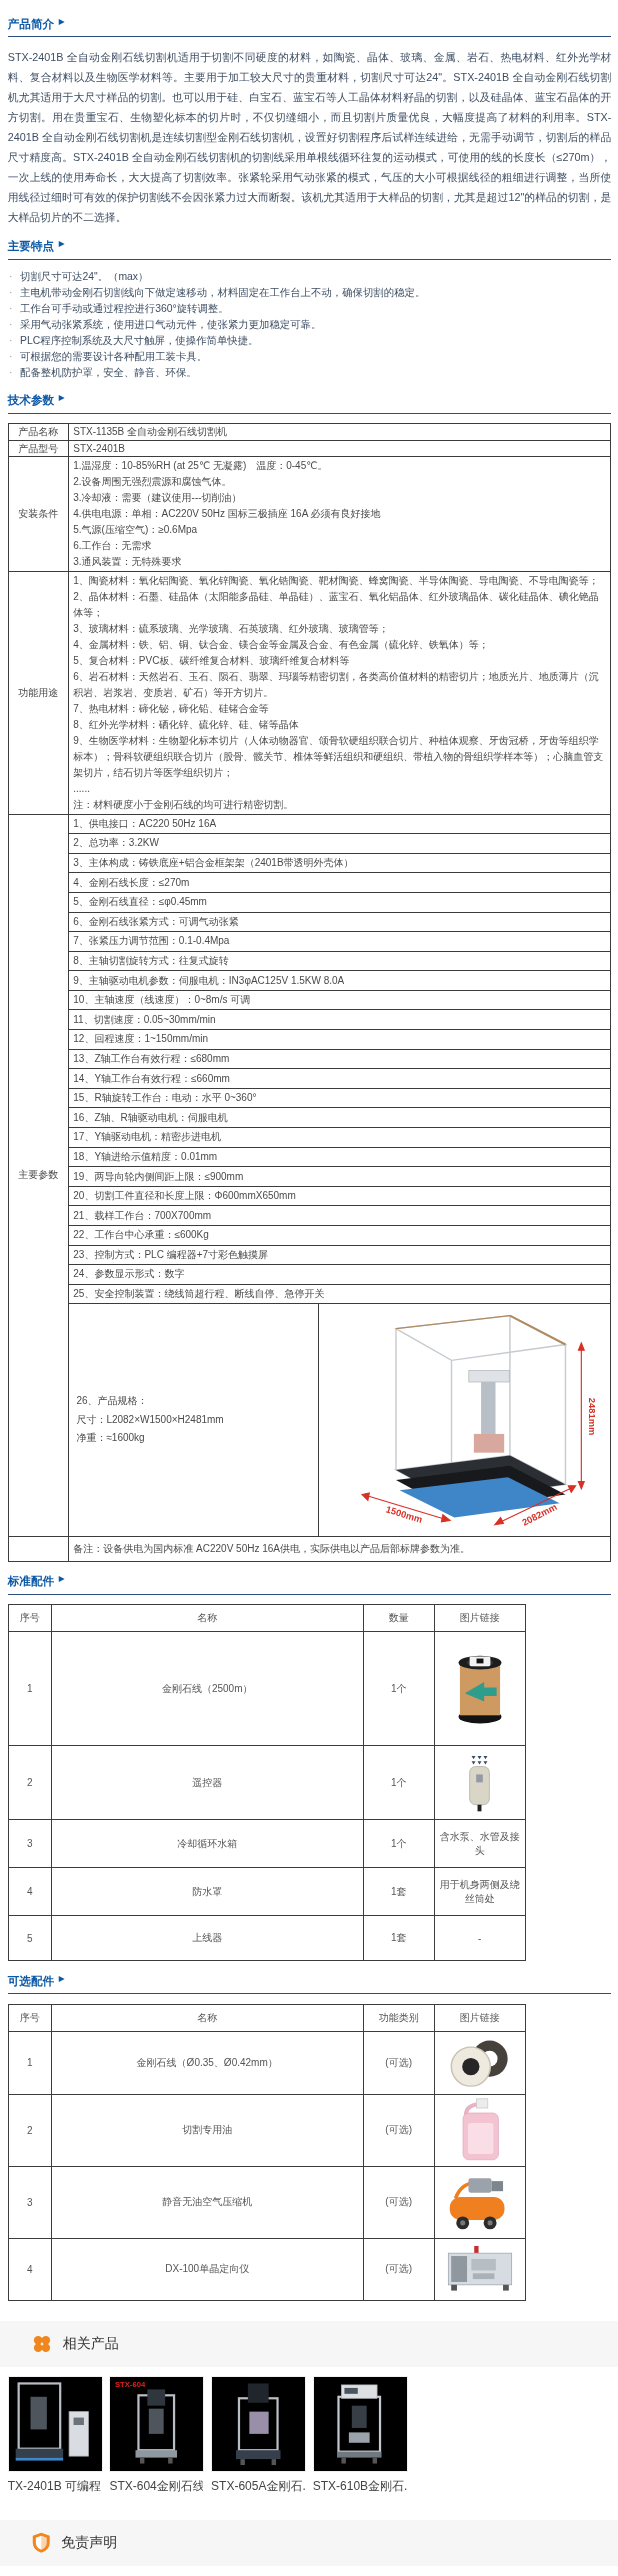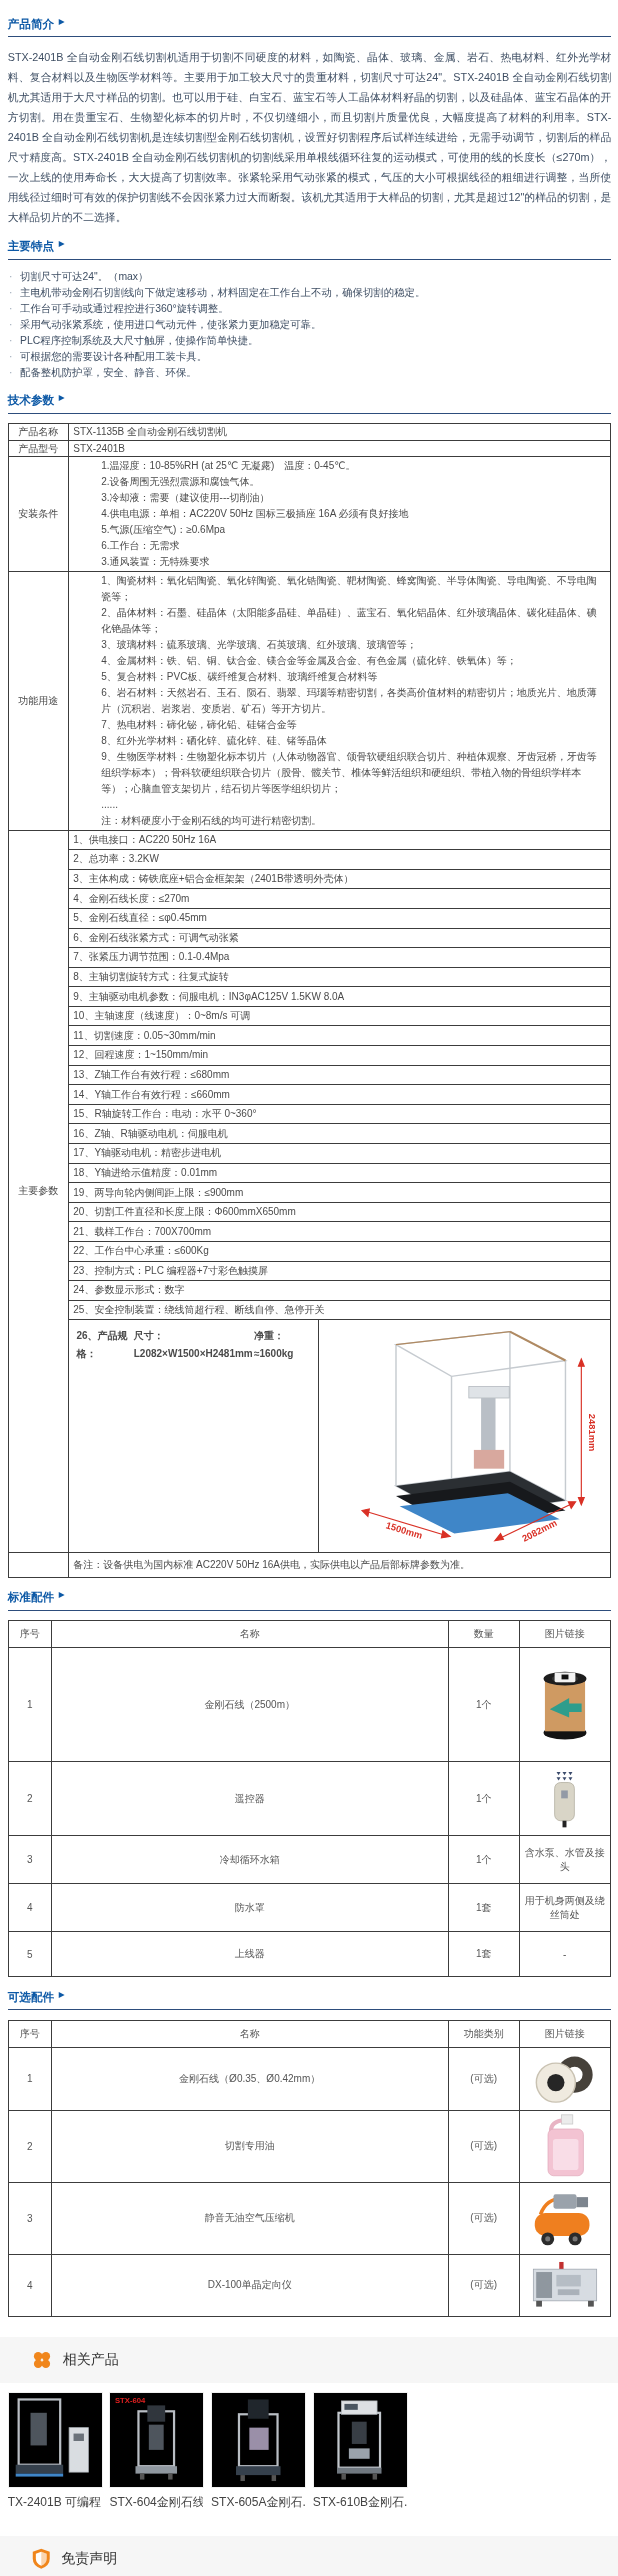--- a/index.html
+++ b/index.html
@@ -10,30 +10,30 @@
   .rule{border-bottom:1.5px solid #2d4d7c;margin-bottom:9.3px;}
   .intro-text{font-size:10.8px;line-height:20px;text-align:justify;margin:3.1px 0 7.7px 0;}
   ul.feat{list-style:none;margin:1.5px 0 10.8px 0;padding:0;font-size:10.4px;}
   ul.feat li{line-height:16px;display:flex;gap:6.2px;}
   ul.feat .dot{color:#9aa6b5;width:6.2px;text-align:center;}
   
   table.tech{border-collapse:collapse;width:603px;font-size:10px;color:#4a4a4a;table-layout:fixed;}
   table.tech td{border:0.8px solid #3c3c3c;padding:0.8px 4.6px;vertical-align:middle;word-wrap:break-word;}
   table.tech col.c-lbl{width:60px;}
   table.tech td.lbl{text-align:center;padding:0.8px 1.5px;}
-  table.tech td.val div{line-height:16px;margin-left:28px;}
+  table.tech td.val div{line-height:16px;}
   table.tech td.prow{line-height:16px;height:17px;}
   .spec-td{padding:0 !important;}
   .spec-flex{display:flex;align-items:stretch;}
-  .spec-text{width:250px;border-right:0.8px solid #3c3c3c;display:flex;justify-content:center;padding:6.2px 7.7px;box-sizing:border-box;font-weight:bold;}
+  .spec-text{width:250px;border-right:0.8px solid #3c3c3c;display:flex;flex-direction:column;justify-content:center;padding:6.2px 7.7px;box-sizing:border-box;}
   .spec-text div{line-height:18.5px;}
   .spec-img{flex:1;display:flex;align-items:center;justify-content:center;padding:3.1px 0;}
   td.note-cell{line-height:23px;}
   
-  table.acc{border-collapse:collapse;width:603px;font-size:10px;color:#555;text-align:center;table-layout:fixed;}
+  table.acc{border-collapse:collapse;width:518px;font-size:10px;color:#555;text-align:center;table-layout:fixed;}
   table.acc td{border:0.8px solid #3c3c3c;padding:1.5px 3.1px;vertical-align:middle;word-wrap:break-word;}
   table.acc tr.head td{height:23px;}
   col.c-seq{width:43px;}col.c-qty{width:71px;}col.c-img{width:91px;}
   .imgcell{display:flex;align-items:center;justify-content:center;}
   
   .band{background:#f6f6f6;height:46px;display:flex;align-items:center;gap:10.8px;padding-left:32px;margin-top:20px;}
   .band .btitle{font-size:14px;color:#333;}
   
   .cards{display:flex;gap:7.7px;padding:9.3px 7.7px 4.6px 7.7px;}
   .card{width:94px;}

